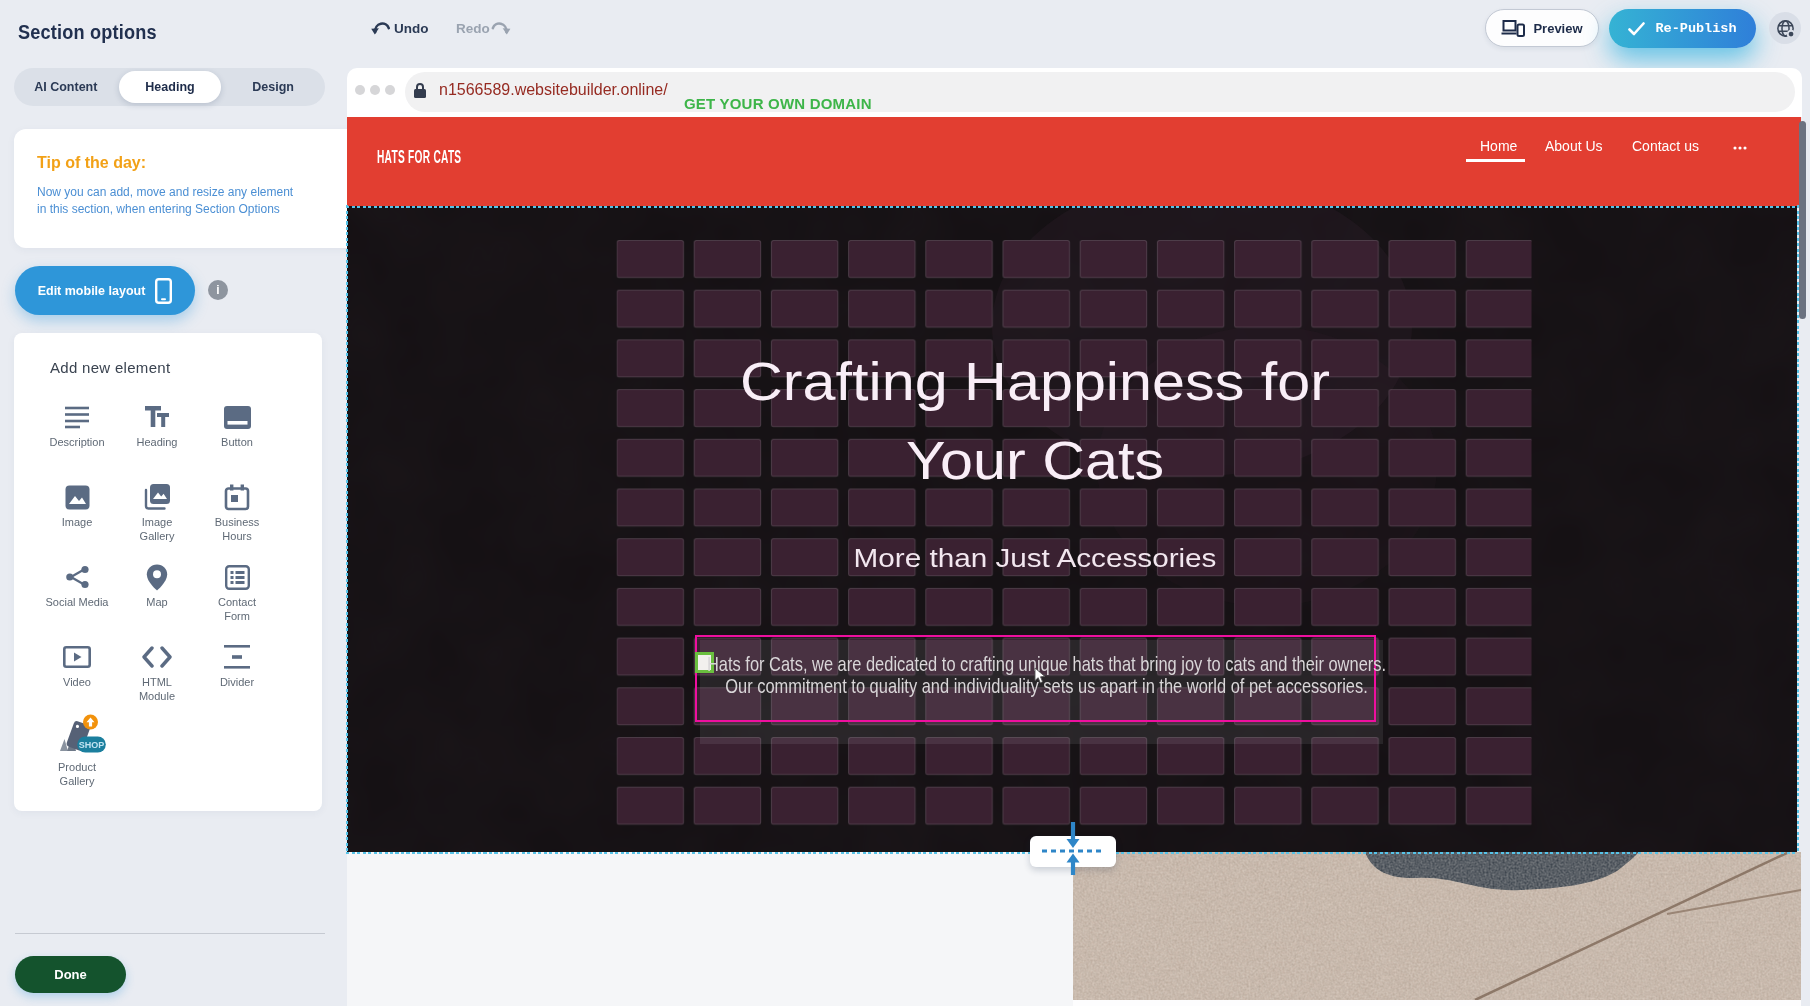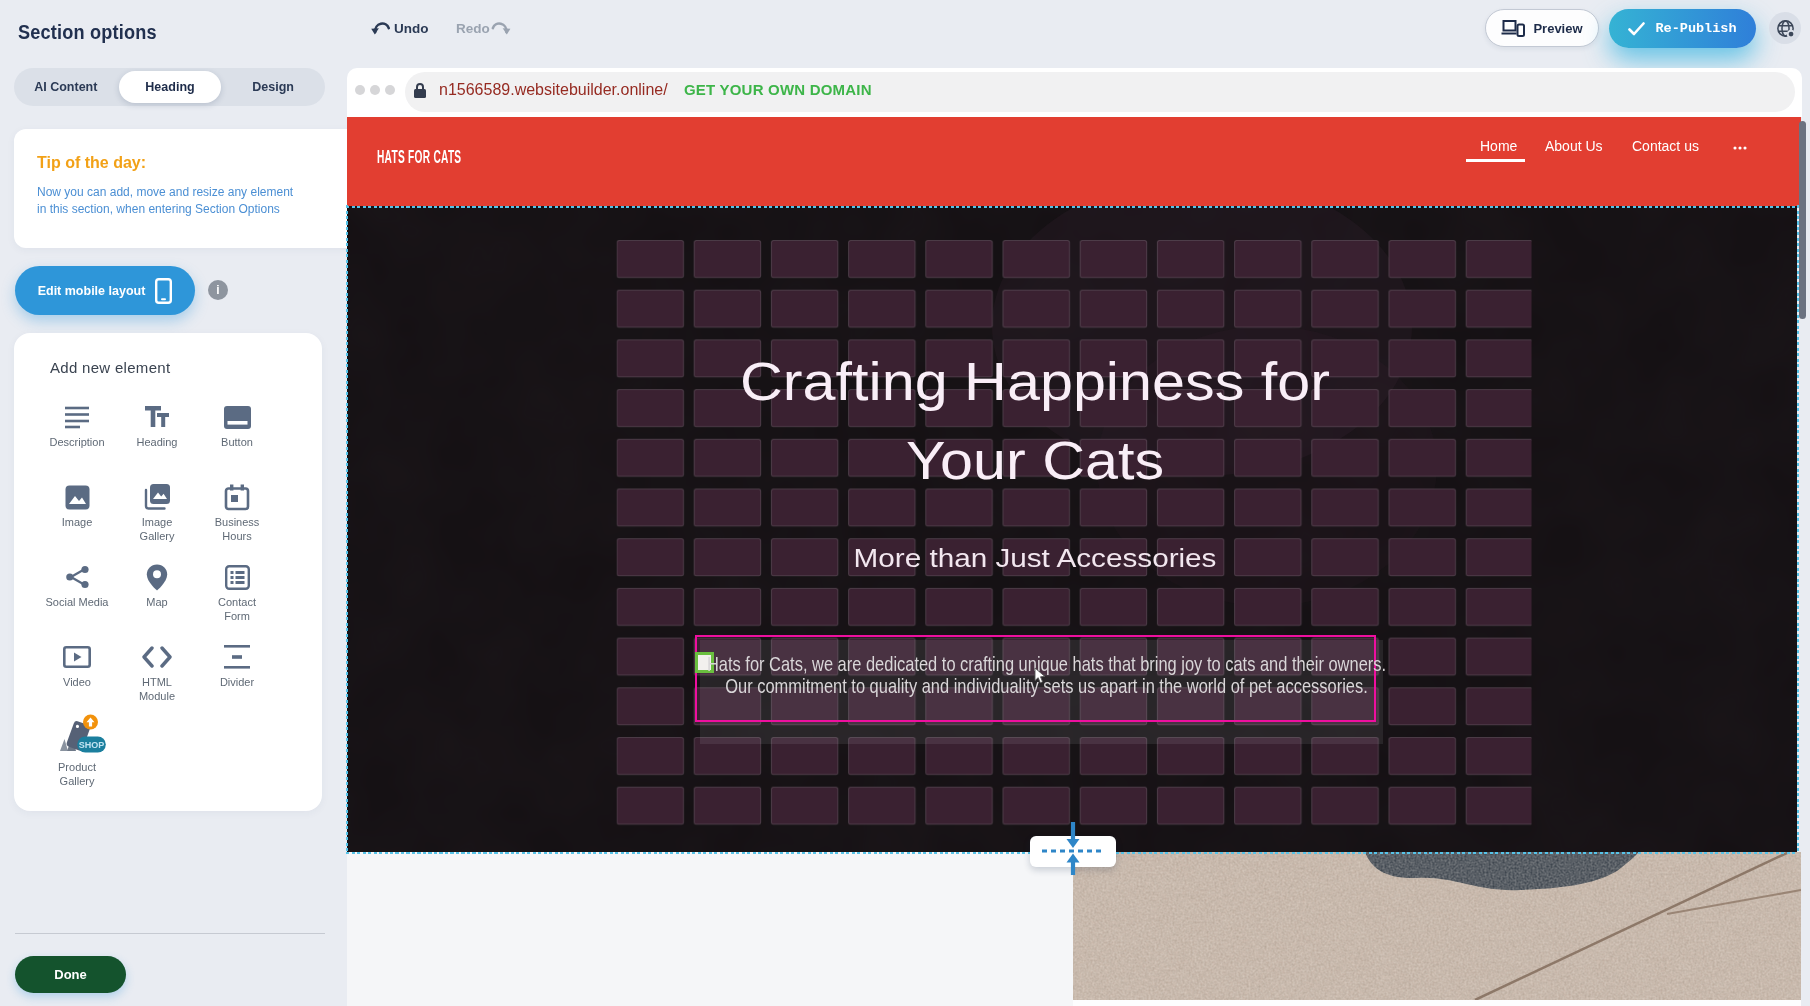--- a/index.html
+++ b/index.html
@@ -19,34 +19,34 @@
 
 #tabs { left:14px; top:68px; width:311px; height:38px; background:#dbe0e8; border-radius:19px; display:flex; align-items:center; }
 .tab { flex:1; text-align:center; font-size:12.5px; font-weight:bold; color:#2b3a55; }
 #tab-elements { position:absolute; left:105px; top:3px; width:102px; height:32px; background:#fff; border-radius:16px; box-shadow:0 2px 6px rgba(30,50,90,0.18); display:flex; align-items:center; justify-content:center; font-size:12.5px; font-weight:bold; color:#1d2b49; }
 #tipcard { left:14px; top:129px; width:367px; height:119px; background:#fff; border-radius:12px; box-shadow:0 2px 8px rgba(30,50,90,0.05); }
 #tipcard h3 { position:absolute; left:23px; top:25px; font-size:16px; font-weight:bold; color:#f2a117; }
 #tipcard p { position:absolute; left:23px; top:55px; width:262px; font-size:12px; line-height:16.5px; color:#4b8fd4; }
 #btn-mobile { left:15px; top:266px; width:180px; height:49px; border-radius:25px; background:#2e96d9; box-shadow:0 6px 14px rgba(46,150,217,0.35); display:flex; align-items:center; justify-content:center; gap:10px; }
 #btn-mobile span { font-size:12.5px; font-weight:bold; color:#fff; }
 #info-i { left:208px; top:280px; width:20px; height:20px; border-radius:50%; background:#8e959f; color:#fff; font-size:12px; font-weight:bold; display:flex; align-items:center; justify-content:center; }
-#elcard { left:14px; top:333px; width:308px; height:478px; background:#fff; border-radius:16px; box-shadow:0 2px 8px rgba(30,50,90,0.05); }
+#elcard { left:14px; top:333px; width:308px; height:478px; background:#fff; border-radius:8px; box-shadow:0 2px 8px rgba(30,50,90,0.05); }
 #elcard h3 { position:absolute; left:36px; top:26px; font-size:15px; color:#3a4350; font-weight:normal; letter-spacing:0.3px; }
 .el { position:absolute; width:80px; text-align:center; }
 .el .ic { height:26px; display:flex; align-items:center; justify-content:center; }
 .el .lb { margin-top:6px; font-size:11px; line-height:13.5px; color:#5f6975; }
 #divline { left:15px; top:933px; width:310px; height:1px; background:#c6cad2; }
 #btn-done { left:15px; top:956px; width:111px; height:37px; border-radius:19px; background:#14532d; display:flex; align-items:center; justify-content:center; font-size:13px; font-weight:bold; color:#fff; box-shadow:0 4px 10px rgba(46,150,217,0.3); }
 
 
 #chrome { left:347px; top:68px; width:1455px; height:49px; background:#fff; border-radius:10px 10px 0 0; }
 #urlpill { position:absolute; left:58px; top:4px; width:1390px; height:40px; background:#f1f1f2; border-radius:20px; }
 .dot { position:absolute; top:17px; width:10px; height:10px; border-radius:50%; background:#d6d6d8; }
 #urltext { position:absolute; left:92px; top:13px; font-size:16px; color:#962b22; }
-#urlget { position:absolute; left:337px; top:13px; font-size:15px; font-weight:bold; color:#3db549; letter-spacing:0.2px; }
+#urlget { position:absolute; left:337px; top:27px; font-size:15px; font-weight:bold; color:#3db549; letter-spacing:0.2px; }
 #redbar { left:347px; top:117px; width:1454px; height:89px; background:#e23e31; }
 #logo { position:absolute; left:30px; top:29px; font-size:19px; font-weight:bold; color:#fff; transform:scaleX(0.535); transform-origin:left; letter-spacing:0.5px; }
 .nav { position:absolute; top:21px; font-size:14px; color:#fff; }
 #nav-underline { position:absolute; left:1119px; top:42px; width:59px; height:2.5px; background:#fff; }
 
 
 #hero { left:347px; top:206px; width:1450px; height:646px; background:#141112; overflow:hidden; }
 .dash-h { position:absolute; z-index:40; height:2px; background:repeating-linear-gradient(90deg,#56c3e8 0 3px,rgba(0,0,0,0) 3px 5.5px); }
 .dash-v { position:absolute; z-index:40; width:2px; background:repeating-linear-gradient(180deg,#56c3e8 0 3px,rgba(0,0,0,0) 3px 5.5px); }
 #heroh1 { left:0; top:136px; width:1376px; text-align:center; font-size:54px; line-height:79px; color:#f9eef7; transform:scaleX(1.098); transform-origin:center; }

